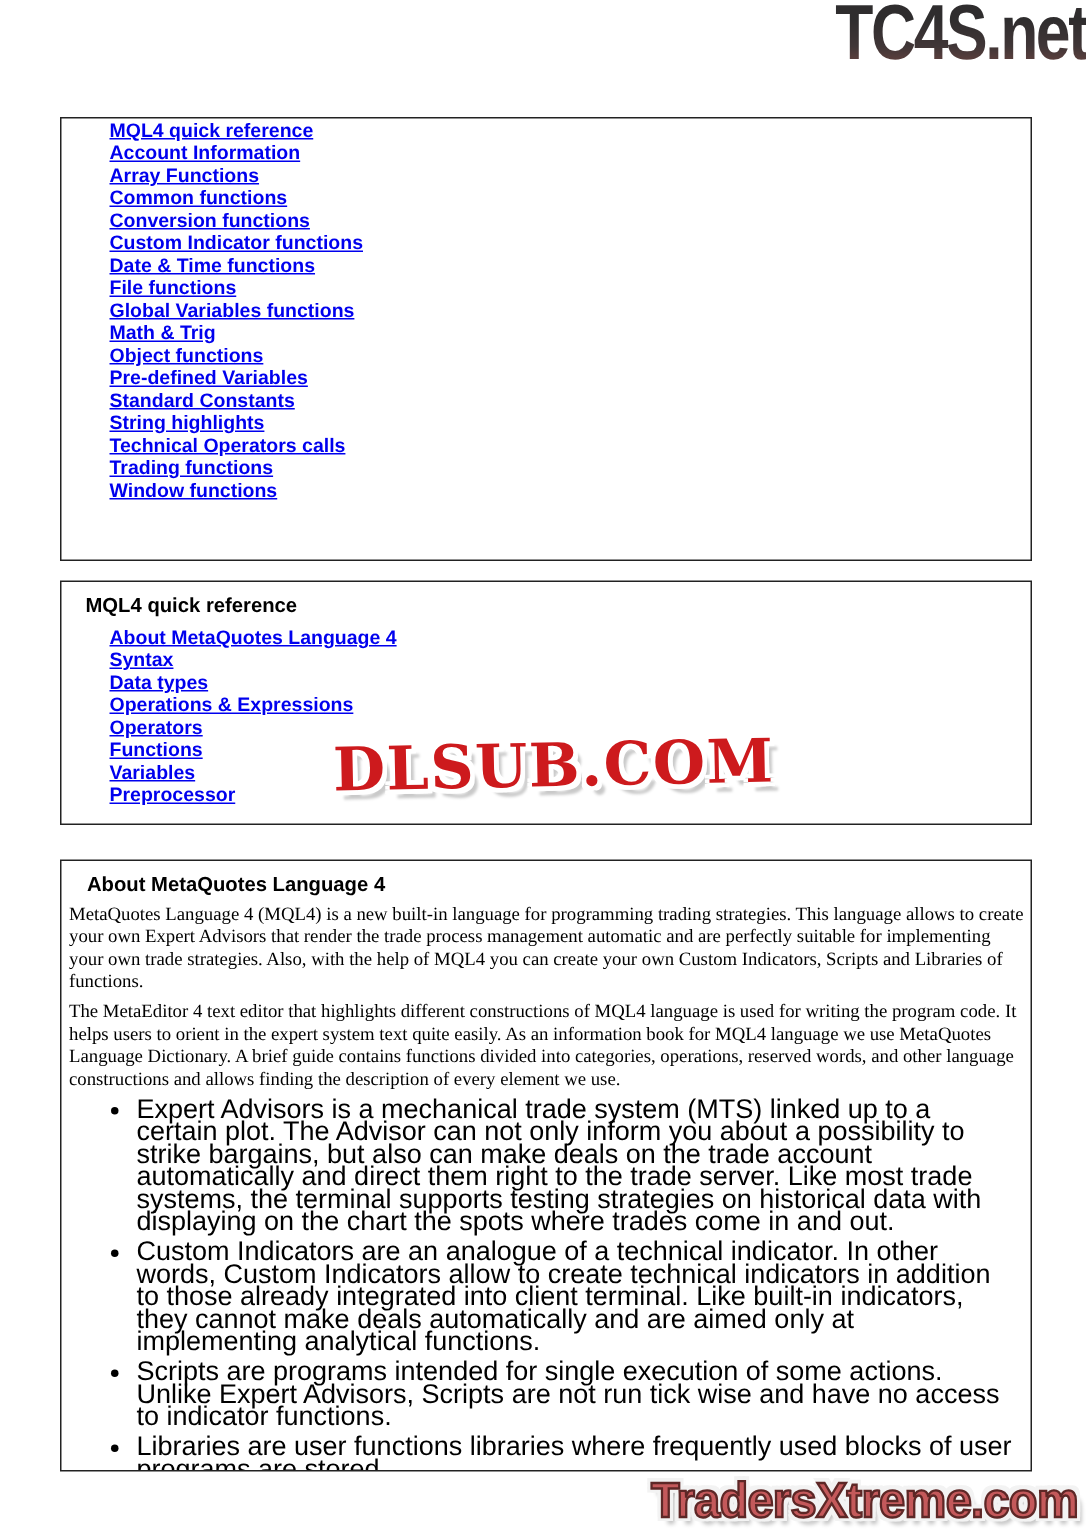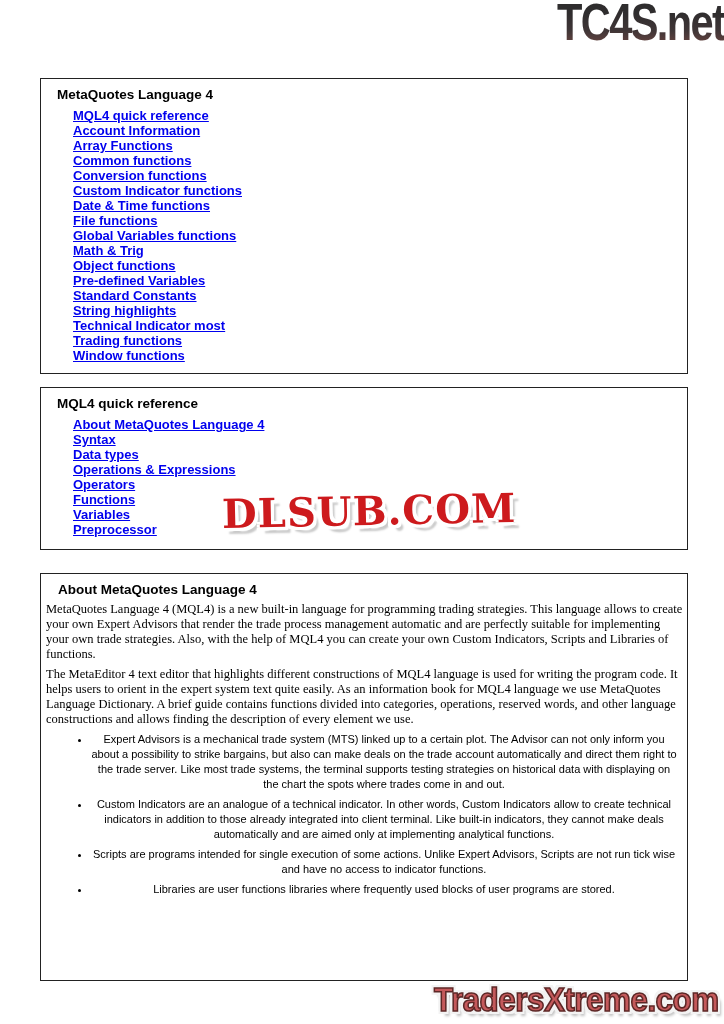--- a/index.html
+++ b/index.html
@@ -74,24 +74,23 @@
     font-size: 12.5px;
     line-height: 15px;
     margin-bottom: 5px;
   }
   .bullet-list {
     margin: 0 0 4px 0;
     padding-left: 50px;
     padding-right: 10px;
   }
   .bullet-list li {
-    font-size: 11px;
+    font-size: 18px;
     line-height: 15px;
     margin-bottom: 5px;
-    text-align: center;
   }
 
   
   .watermark-mid {
     position: absolute;
     left: 222px; top: 487px;
     font-family: "DejaVu Serif", serif;
     font-weight: bold;
     font-size: 40px;
     letter-spacing: 1px;
@@ -119,21 +118,20 @@
       -3px 0 0 #f3f3f3, 3px 0 0 #f3f3f3, 0 -3px 0 #f3f3f3, 0 3px 0 #f3f3f3,
       4px 5px 3px #bdbdbd;
   }
 </style>
 </head>
 <body>
 
 <div class="logo-top">TC4S.net</div>
 
 <div class="panel panel-1">
-  <div class="panel-title">MetaQuotes Language 4</div>
   <div class="link-list">
 
       <a class="doclink">MQL4 quick reference</a>
 
       <a class="doclink">Account Information</a>
 
       <a class="doclink">Array Functions</a>
 
       <a class="doclink">Common functions</a>
 
@@ -150,21 +148,21 @@
       <a class="doclink">Math &amp; Trig</a>
 
       <a class="doclink">Object functions</a>
 
       <a class="doclink">Pre-defined Variables</a>
 
       <a class="doclink">Standard Constants</a>
 
       <a class="doclink">String highlights</a>
 
-      <a class="doclink">Technical Indicator most</a>
+      <a class="doclink">Technical Operators calls</a>
 
       <a class="doclink">Trading functions</a>
 
       <a class="doclink">Window functions</a>
     </div>
 </div>
 
 <div class="panel panel-2">
   <div class="panel-title">MQL4 quick reference</div>
   <div class="link-list">

